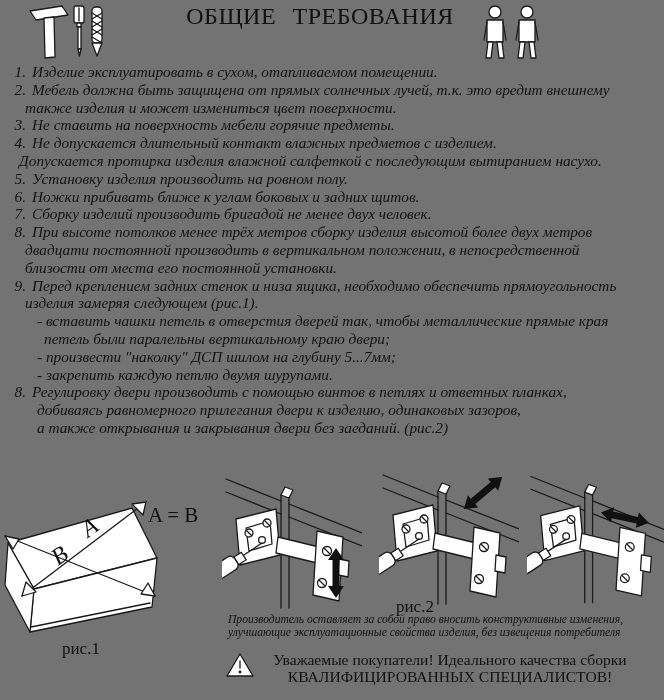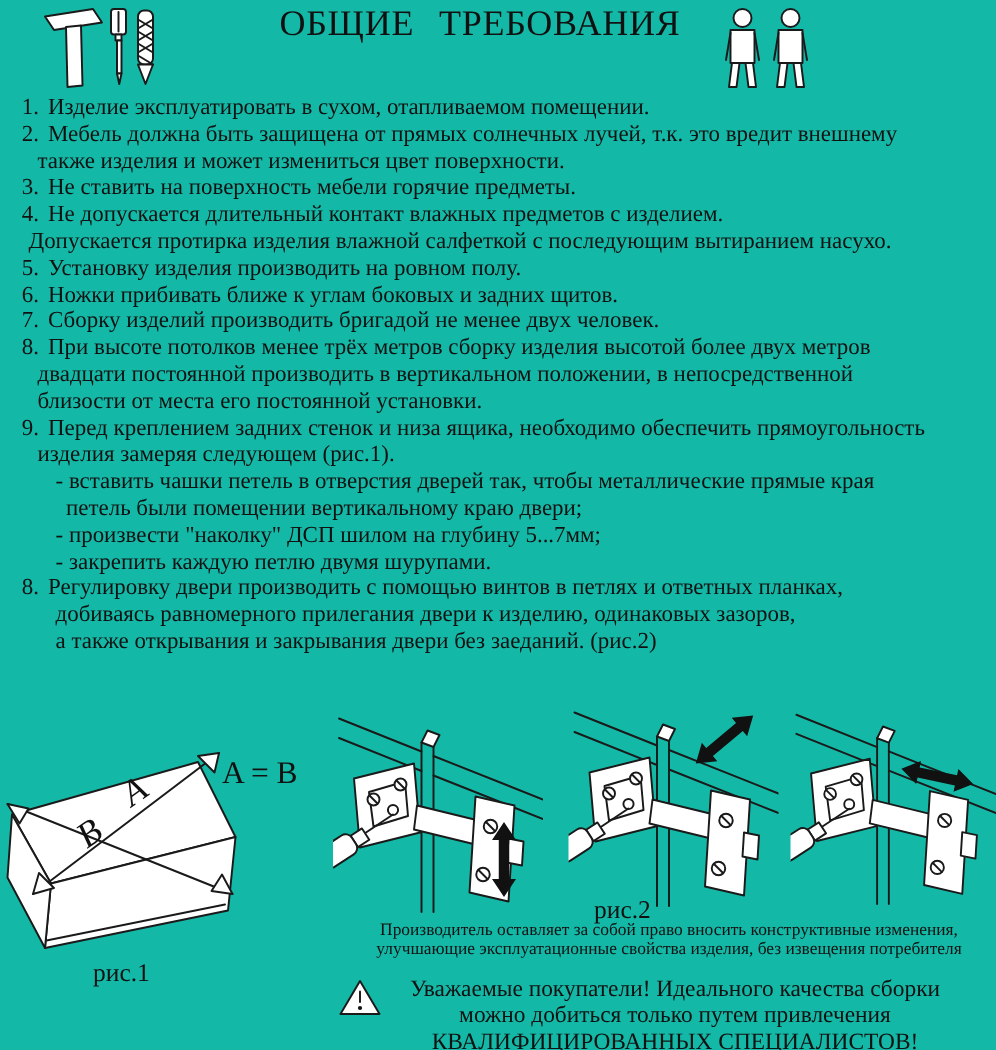--- a/index.html
+++ b/index.html
@@ -1,27 +1,27 @@
 <!DOCTYPE html>
 <html><head>
 <meta charset="utf-8">
 <style>
   html,body{margin:0;padding:0;}
   body{width:664px;height:700px;background:#ffffff;overflow:hidden;
        font-family:"Liberation Serif","DejaVu Serif",serif;color:#111;}
-  #page{position:relative;width:664px;height:700px;background:#14b8a6;}
+  #page{position:relative;width:664px;height:700px;background:#737373;}
 
   
   .title{position:absolute;top:3px;left:0;width:640px;text-align:center;
          font-size:24px;letter-spacing:.5px;word-spacing:10px;color:#111;}
   .tools-svg{position:absolute;left:22px;top:3px;}
   .people-svg{position:absolute;left:482px;top:4px;}
 
   
-  #req{position:absolute;left:4px;top:63px;width:660px;font-size:15.3px;}
+  #req{position:absolute;left:4px;top:63px;width:660px;font-size:15.3px;font-style:italic;}
   .req-line{white-space:nowrap;height:17.8px;line-height:17.8px;}
   .req-num{display:inline-block;width:22px;text-align:right;margin-right:6px;}
   .ind1{padding-left:21px;}
   .ind2{padding-left:33px;}
   .ind3{padding-left:40px;}
   .ind4{padding-left:15px;}
 
   
   .fig1-svg{position:absolute;left:2px;top:486px;}
   .fig-cap{position:absolute;font-size:17px;color:#111;}
@@ -32,22 +32,22 @@
   #hingeB{left:379px;top:469px;}
   #hingeC{left:527px;top:469px;}
   svg{display:block;}
   svg line,svg polygon,svg circle,svg rect,svg path,svg polyline{
       stroke:#1a1a1a;stroke-width:1.3;fill:none;stroke-linejoin:round;stroke-linecap:round;}
   svg .fillw{fill:#ffffff;}
   svg .fillb{fill:#111111;stroke:none;}
   svg text{stroke:none;fill:#111;font-family:"Liberation Serif",serif;}
 
   
-  #maker-note{position:absolute;left:228px;top:614px;width:436px;text-align:center;
-              font-size:11.6px;line-height:12.6px;color:#111;}
+  #maker-note{position:absolute;left:228px;top:614px;width:436px;text-align:left;
+              font-size:11.6px;line-height:12.6px;color:#111;font-style:italic;}
   #warning{position:absolute;left:246px;top:651px;width:408px;text-align:center;
            font-size:15.6px;line-height:17.4px;color:#111;}
   .warn-svg{position:absolute;left:226px;top:652px;}
 </style>
 </head>
 <body>
 
 <div id="page">
 
   <svg class="tools-svg" width="112" height="58" viewBox="0 0 112 58">
@@ -105,21 +105,21 @@
       <div class="req-line ind4">Допускается протирка изделия влажной салфеткой с последующим вытиранием насухо.</div>
       <div class="req-line"><span class="req-num">5.</span><span>Установку изделия производить на ровном полу.</span></div>
       <div class="req-line"><span class="req-num">6.</span><span>Ножки прибивать ближе к углам боковых и задних щитов.</span></div>
       <div class="req-line"><span class="req-num">7.</span><span>Сборку изделий производить бригадой не менее двух человек.</span></div>
       <div class="req-line"><span class="req-num">8.</span><span>При высоте потолков менее трёх метров сборку изделия высотой более двух метров</span></div>
       <div class="req-line ind1">двадцати постоянной производить в вертикальном положении, в непосредственной</div>
       <div class="req-line ind1">близости от места его постоянной установки.</div>
       <div class="req-line"><span class="req-num">9.</span><span>Перед креплением задних стенок и низа ящика, необходимо обеспечить прямоугольность</span></div>
       <div class="req-line ind1">изделия замеряя следующем (рис.1).</div>
       <div class="req-line ind2">- вставить чашки петель в отверстия дверей так, чтобы металлические прямые края</div>
-      <div class="req-line ind3">петель были помещении вертикальному краю двери;</div>
+      <div class="req-line ind3">петель были паралельны вертикальному краю двери;</div>
       <div class="req-line ind2">- произвести "наколку" ДСП шилом на глубину 5...7мм;</div>
       <div class="req-line ind2">- закрепить каждую петлю двумя шурупами.</div>
       <div class="req-line"><span class="req-num">8.</span><span>Регулировку двери производить с помощью винтов в петлях и ответных планках,</span></div>
       <div class="req-line ind2">добиваясь равномерного прилегания двери к изделию, одинаковых зазоров,</div>
       <div class="req-line ind2">а также открывания и закрывания двери без заеданий. (рис.2)</div>
     </div>
 
   <svg class="fig1-svg" width="230" height="160" viewBox="0 0 230 160">
     <polygon class="fillw" points="6,57 130,22 155,72 32,103"></polygon>
     <polygon class="fillw" points="32,103 155,72 150,121 28,146"></polygon>
@@ -241,17 +241,16 @@
     <div>улучшающие эксплуатационные свойства изделия, без извещения потребителя</div>
   </div>
 
   <svg class="warn-svg" width="28" height="26" viewBox="0 0 28 26">
     <polygon class="fillw" points="14,2 27,24 1,24" stroke-width="1.8"></polygon>
     <line x1="14" y1="9" x2="14" y2="16" stroke-width="2"></line>
     <circle class="fillb" cx="14" cy="20" r="1.4"></circle>
   </svg>
   <div id="warning">
     <div>Уважаемые покупатели! Идеального качества сборки</div>
-    <div>можно добиться только путем привлечения</div>
     <div>КВАЛИФИЦИРОВАННЫХ СПЕЦИАЛИСТОВ!</div>
   </div>
 
 </div>
 
 </body></html>

